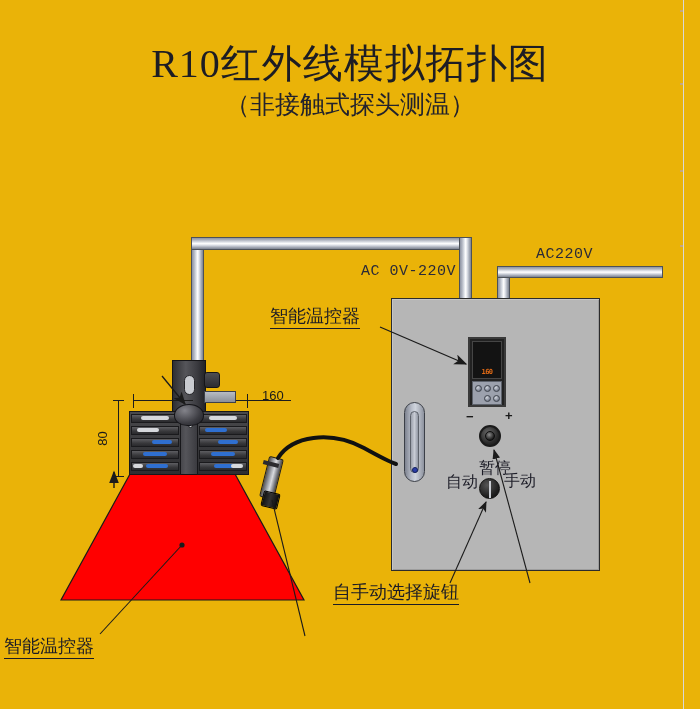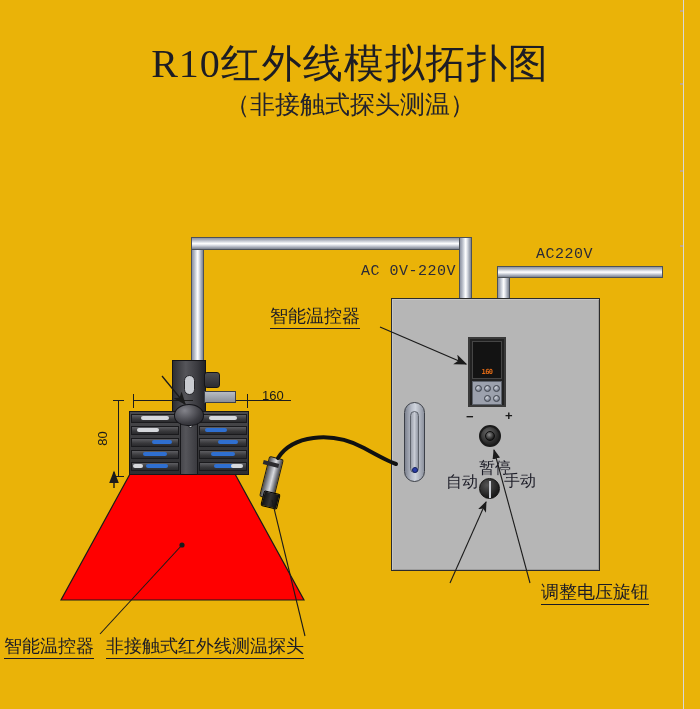--- a/index.html
+++ b/index.html
@@ -514,17 +514,16 @@
     <circle cx="182" cy="545" r="2.6" fill="#1b1b1b"></circle>
 
     <line x1="305" y1="636" x2="272" y2="500" stroke="#1b1b1b" stroke-width="1.1"></line>
 
     <path d="M278,458 C292,436 330,430 364,448 C382,458 390,462 396,464" stroke="#111" stroke-width="4" fill="none" stroke-linecap="round"></path>
 
     <line x1="114" y1="488" x2="114" y2="472" stroke="#1b1b1b" stroke-width="1.4" marker-end="url(#arrowThin)"></line>
   </svg>
 
   <div class="anno anno-big" style="left:270px; top:307px;">智能温控器</div>
-  <div class="anno anno-big" style="left:541px; top:583px;">调整电压旋钮</div>
+  <div class="anno anno-big" style="left:333px; top:583px;">自手动选择旋钮</div>
   <div class="anno anno-big" style="left:4px;   top:637px;">智能温控器</div>
-  <div class="anno anno-big" style="left:106px; top:637px;">非接触式红外线测温探头</div>
 
 </div>
 
 </body></html>

